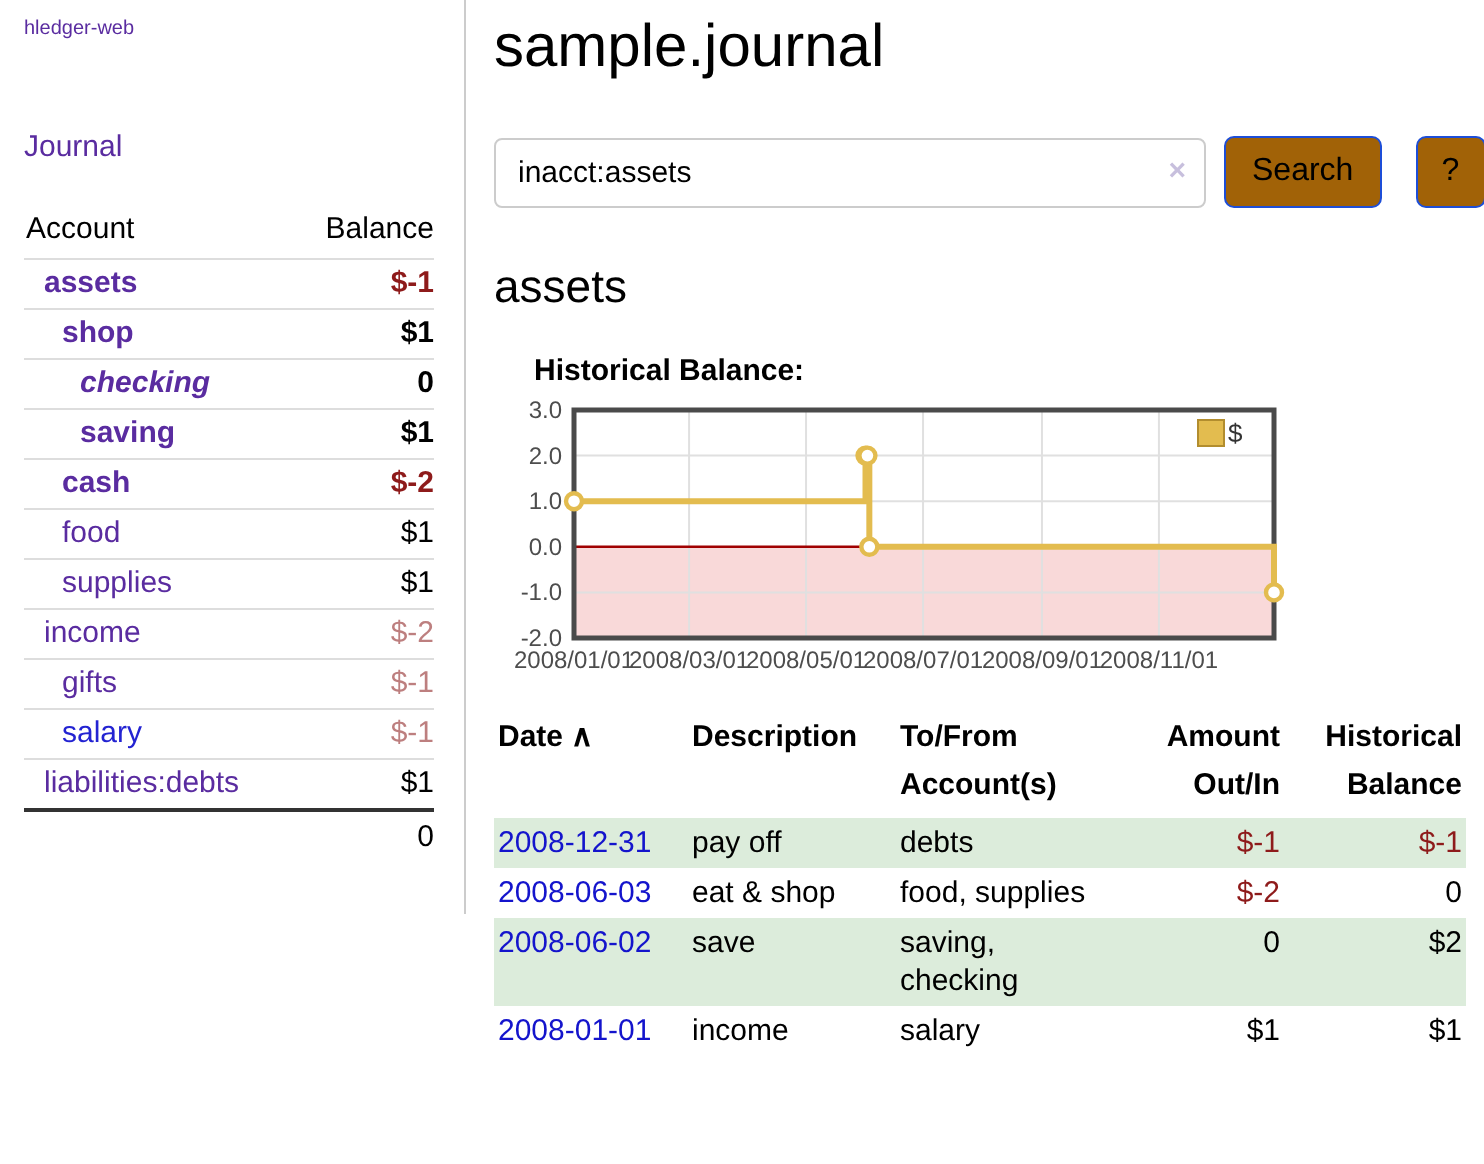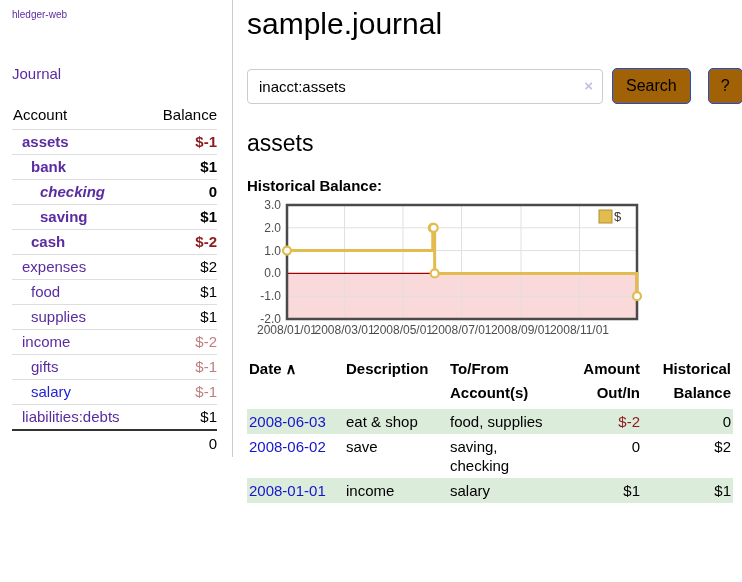--- a/index.html
+++ b/index.html
@@ -44,21 +44,21 @@
   .clear-x {
     position:absolute; right:10px; top:8px; color:#c7bfdd;
     font-weight:700; font-size:15px; cursor:pointer; line-height:18px;
   }
   .btn {
     margin-left:9px; background:#a16207; border:1px solid #1d4ed8; border-radius:5px;
     font:16px "Liberation Sans", sans-serif; color:#000; padding:8px 13px; cursor:pointer;
   }
   .btn.help { margin-left:17px; padding:8px 12px; }
   h2.acct-heading { font-size:23px; font-weight:400; margin:26px 0 0; }
-  .chart-label { font-weight:700; font-size:15px; margin-top:20px; }
+  .chart-label { font-weight:700; font-size:15px; margin-top:20px;margin-left:20px; }
   svg.chart { width:400px; height:150px; margin-top:3px; display:block; }
   svg.chart text.tick { font:12px "Liberation Sans", sans-serif; fill:#4d4d4d; }
   svg.chart text.legend-label { font:13px "Liberation Sans", sans-serif; fill:#333; }
 
   
   table.register { border-collapse:collapse; width:486px; margin-top:7px; table-layout:fixed; }
   table.register th {
     font-weight:700; text-align:left; vertical-align:top;
     padding:3px 8px 4px 2px; line-height:24px;
   }
@@ -84,38 +84,34 @@
           <th>Account</th>
           <th class="bal-h">Balance</th>
         </tr>
       </thead>
       <tbody>
           <tr class="bold">
             <td><a style="padding-left: 9px;">assets</a></td>
             <td class="bal neg-strong">$-1</td>
           </tr>
           <tr class="bold">
-            <td><a style="padding-left: 18px;">bank</a></td>
+            <td><a style="padding-left: 18px;">shop</a></td>
             <td class="bal">$1</td>
           </tr>
           <tr class="bold">
             <td><a style="padding-left: 27px; font-style: italic;">checking</a></td>
             <td class="bal">0</td>
           </tr>
           <tr class="bold">
             <td><a style="padding-left: 27px;">saving</a></td>
             <td class="bal">$1</td>
           </tr>
           <tr class="bold">
             <td><a style="padding-left: 18px;">cash</a></td>
             <td class="bal neg-strong">$-2</td>
-          </tr>
-          <tr>
-            <td><a style="padding-left: 9px;">expenses</a></td>
-            <td class="bal">$2</td>
           </tr>
           <tr>
             <td><a style="padding-left: 18px; text-align: right;">food</a></td>
             <td class="bal">$1</td>
           </tr>
           <tr>
             <td><a style="padding-left: 18px;">supplies</a></td>
             <td class="bal">$1</td>
           </tr>
           <tr>
@@ -216,20 +212,27 @@
             <span class="l2">Out/In</span>
           </th>
           <th class="r">
             <span>Historical</span>
             <span class="l2">Balance</span>
           </th>
         </tr>
       </thead>
       <tbody>
           <tr>
+            <td><a>2008-12-31</a></td>
+            <td>pay off</td>
+            <td>debts</td>
+            <td class="r neg">$-1</td>
+            <td class="r neg">$-1</td>
+          </tr>
+          <tr>
             <td><a>2008-06-03</a></td>
             <td>eat &amp; shop</td>
             <td>food, supplies</td>
             <td class="r neg">$-2</td>
             <td class="r">0</td>
           </tr>
           <tr>
             <td><a>2008-06-02</a></td>
             <td>save</td>
             <td>saving, checking</td>

